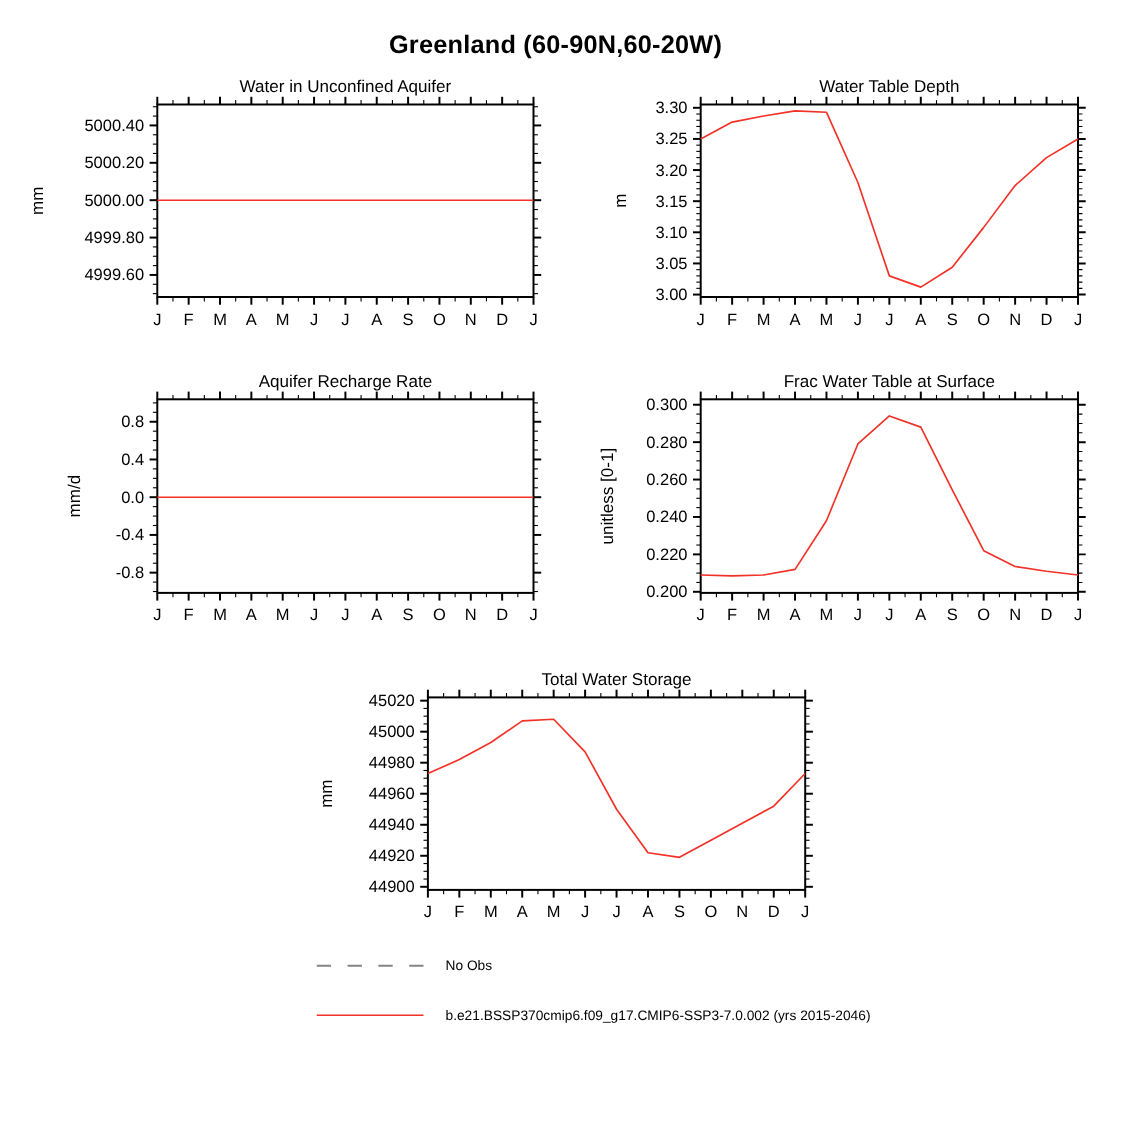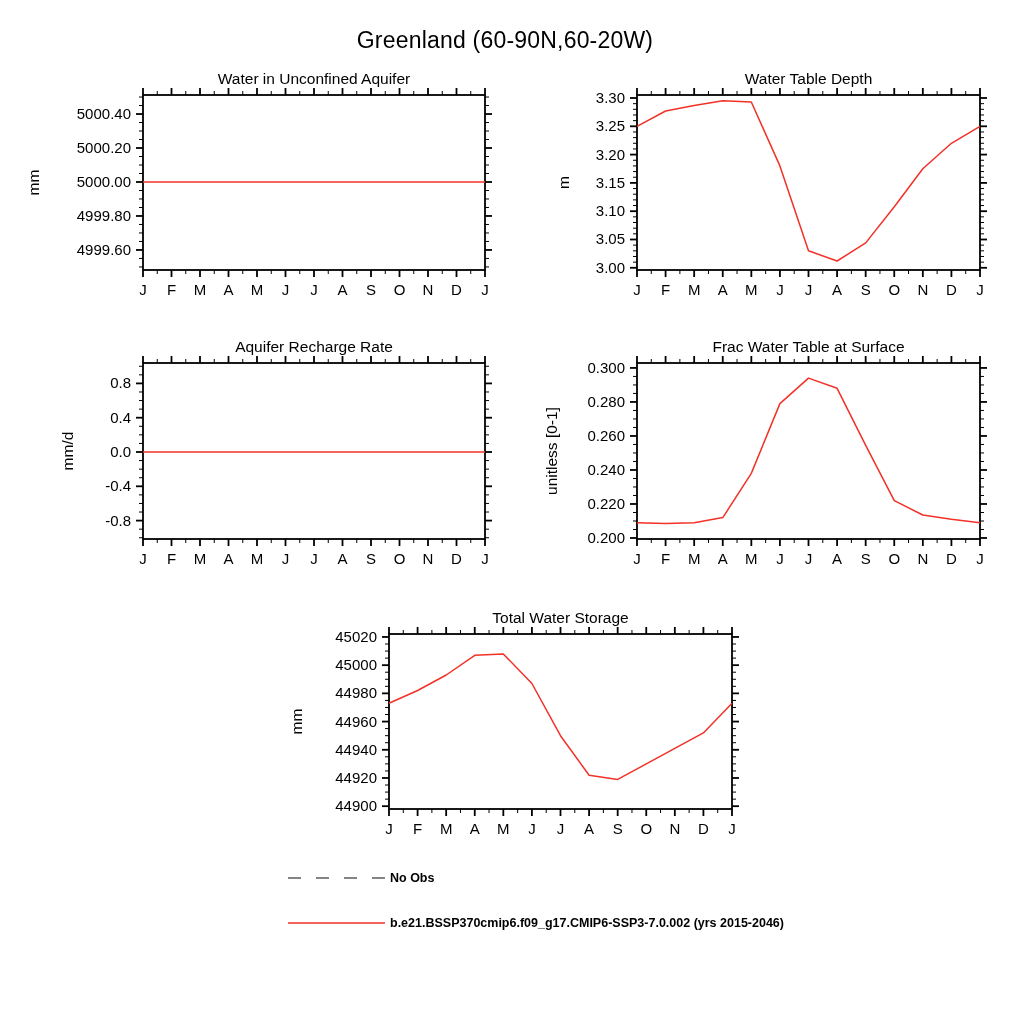--- a/index.html
+++ b/index.html
@@ -1,21 +1,21 @@
 <!DOCTYPE html>
 <html><head>
 <meta charset="utf-8">
 <style>
   html,body{margin:0;padding:0;background:#ffffff;}
   .canvas{position:relative;width:1024px;height:1024px;background:#ffffff;overflow:hidden;
           font-family:"Liberation Sans","DejaVu Sans",sans-serif;color:#000;}
   .main-title{position:absolute;top:27px;left:505px;transform:translateX(-50%);
-              font-size:23px;font-weight:400;white-space:nowrap;letter-spacing:0.2px;}
+              font-size:23px;font-weight:700;white-space:nowrap;letter-spacing:0.2px;}
   #plots{position:absolute;left:0;top:0;}
-  .legend-row{position:absolute;display:flex;align-items:center;gap:4px;font-weight:bold;}
+  .legend-row{position:absolute;display:flex;align-items:center;gap:19px;}
   .legend-row.no-obs{left:287px;top:871px;}
   .legend-row.model{left:287px;top:916px;}
   .legend-label{font-size:12.5px;white-space:nowrap;}
   svg text{fill:#000;}
 </style>
 </head>
 <body>
 
 <div class="canvas">
 

